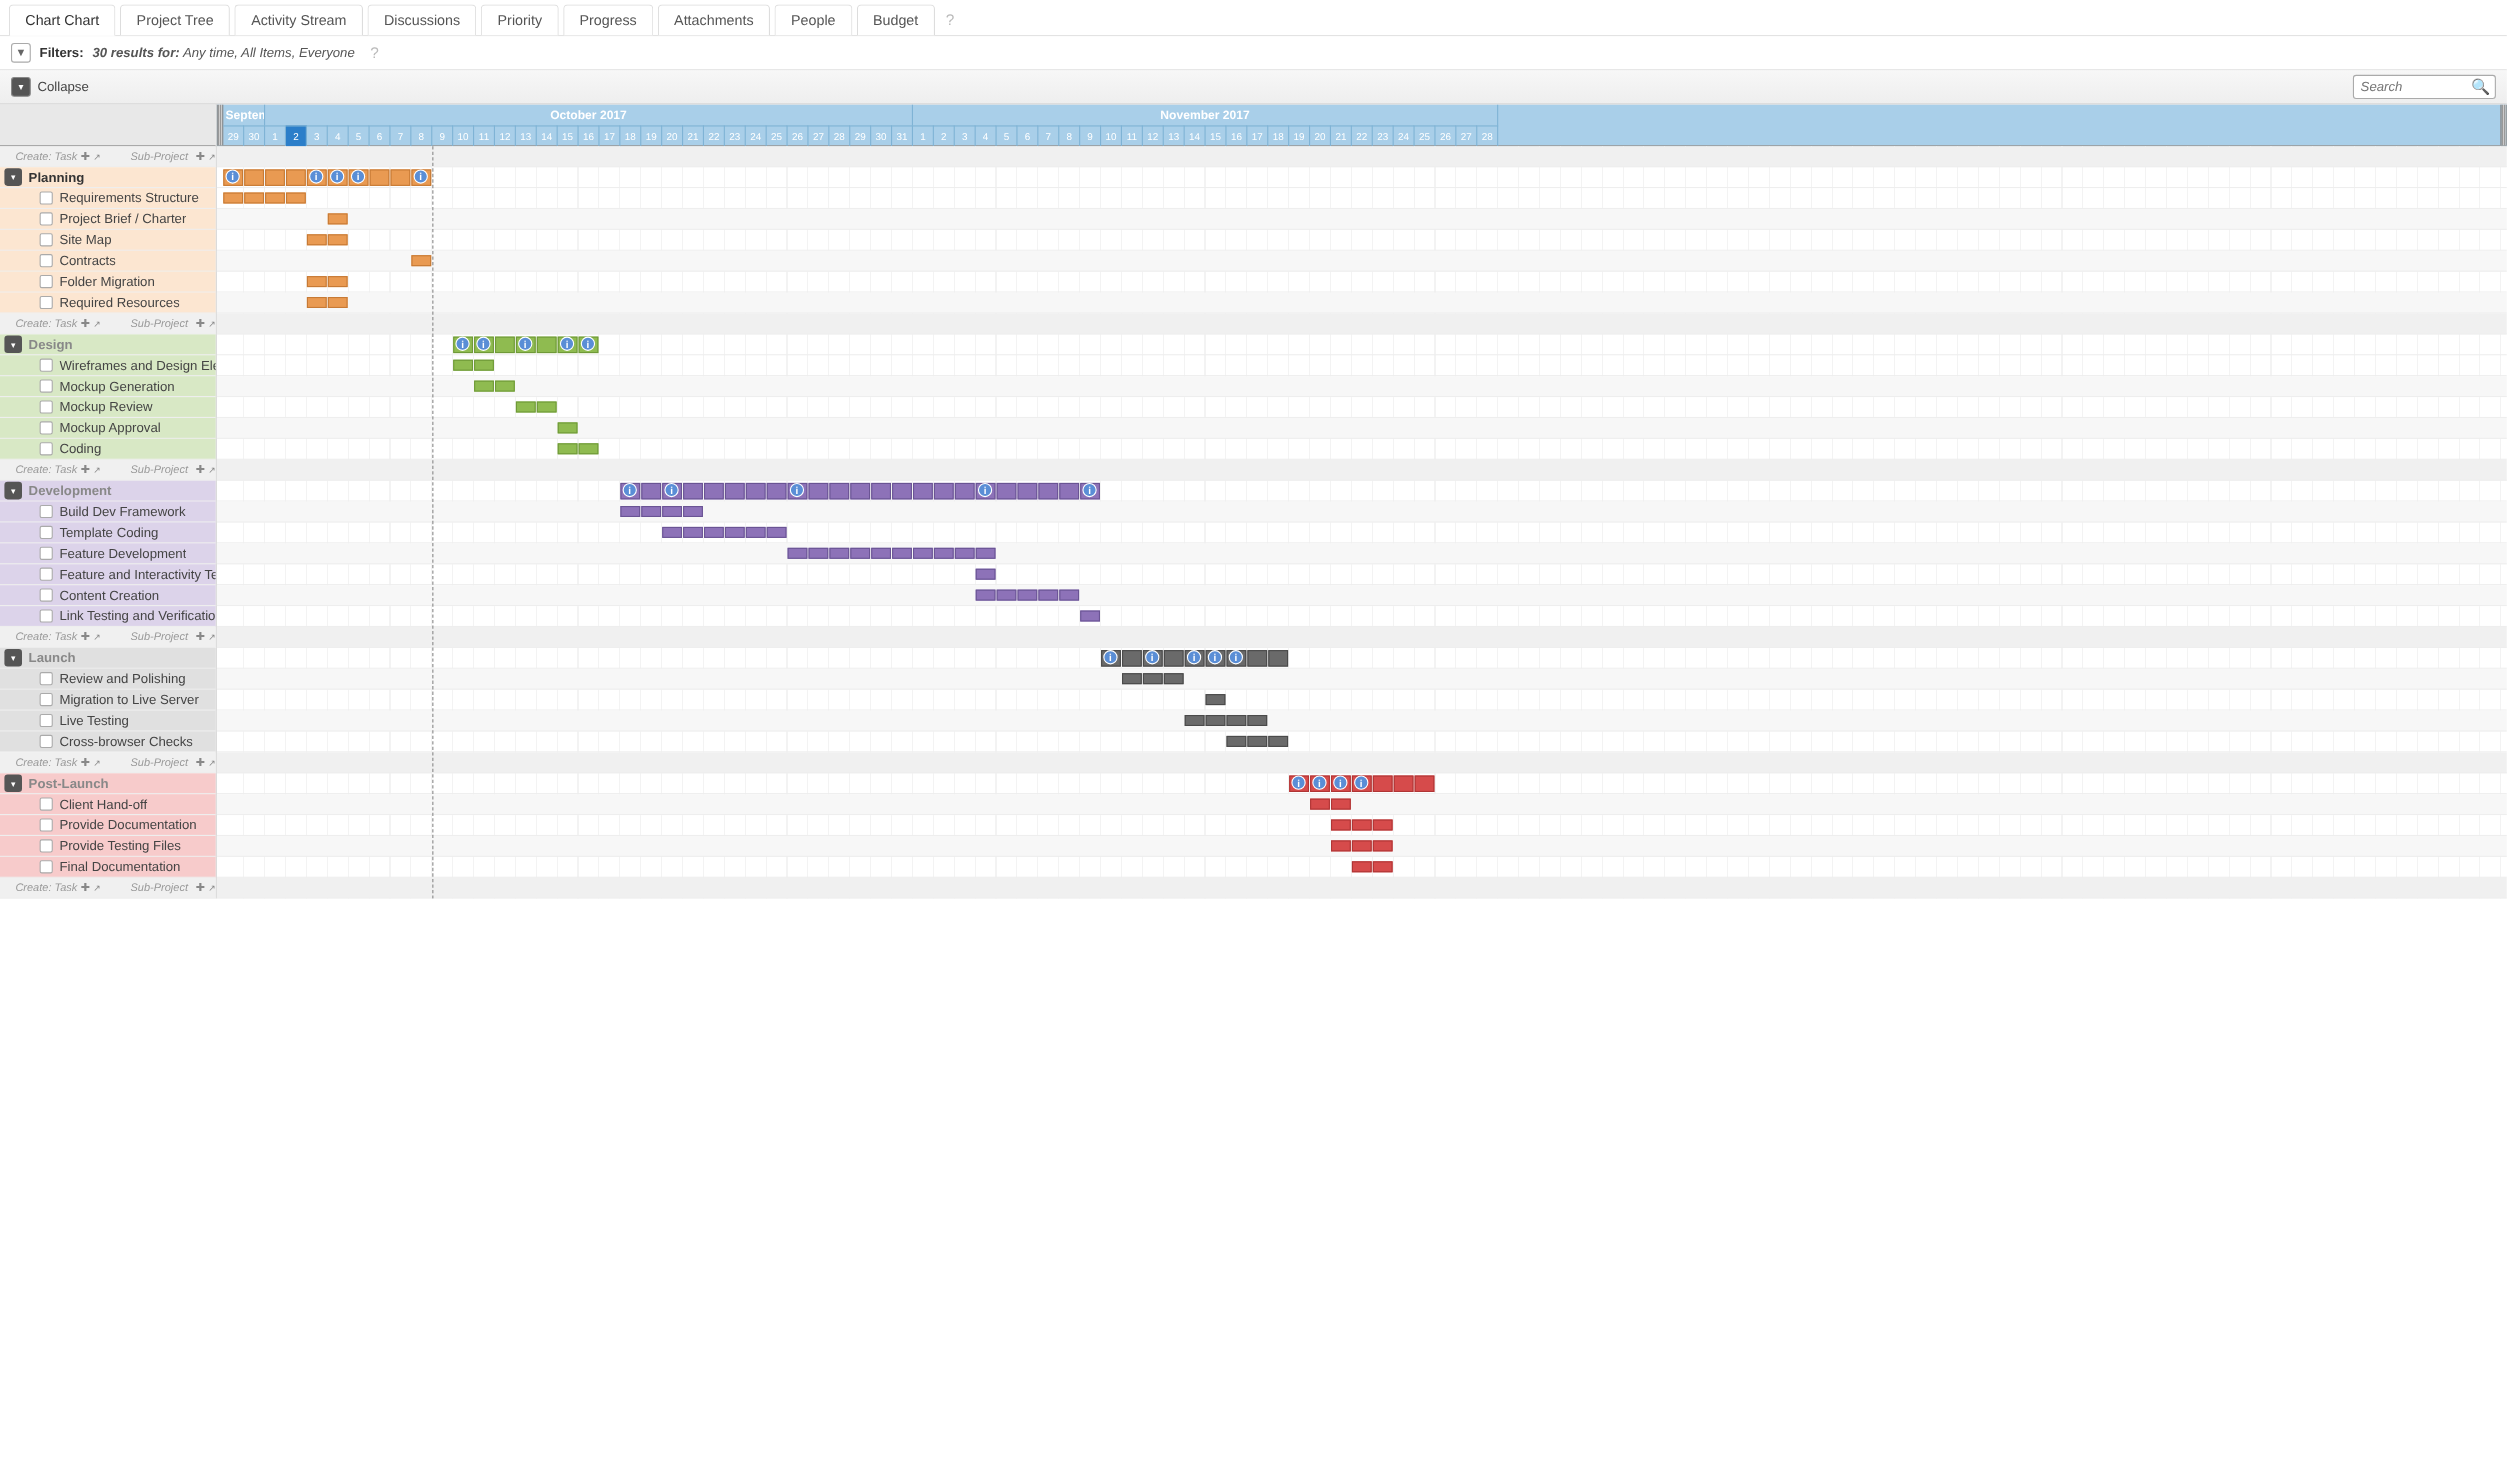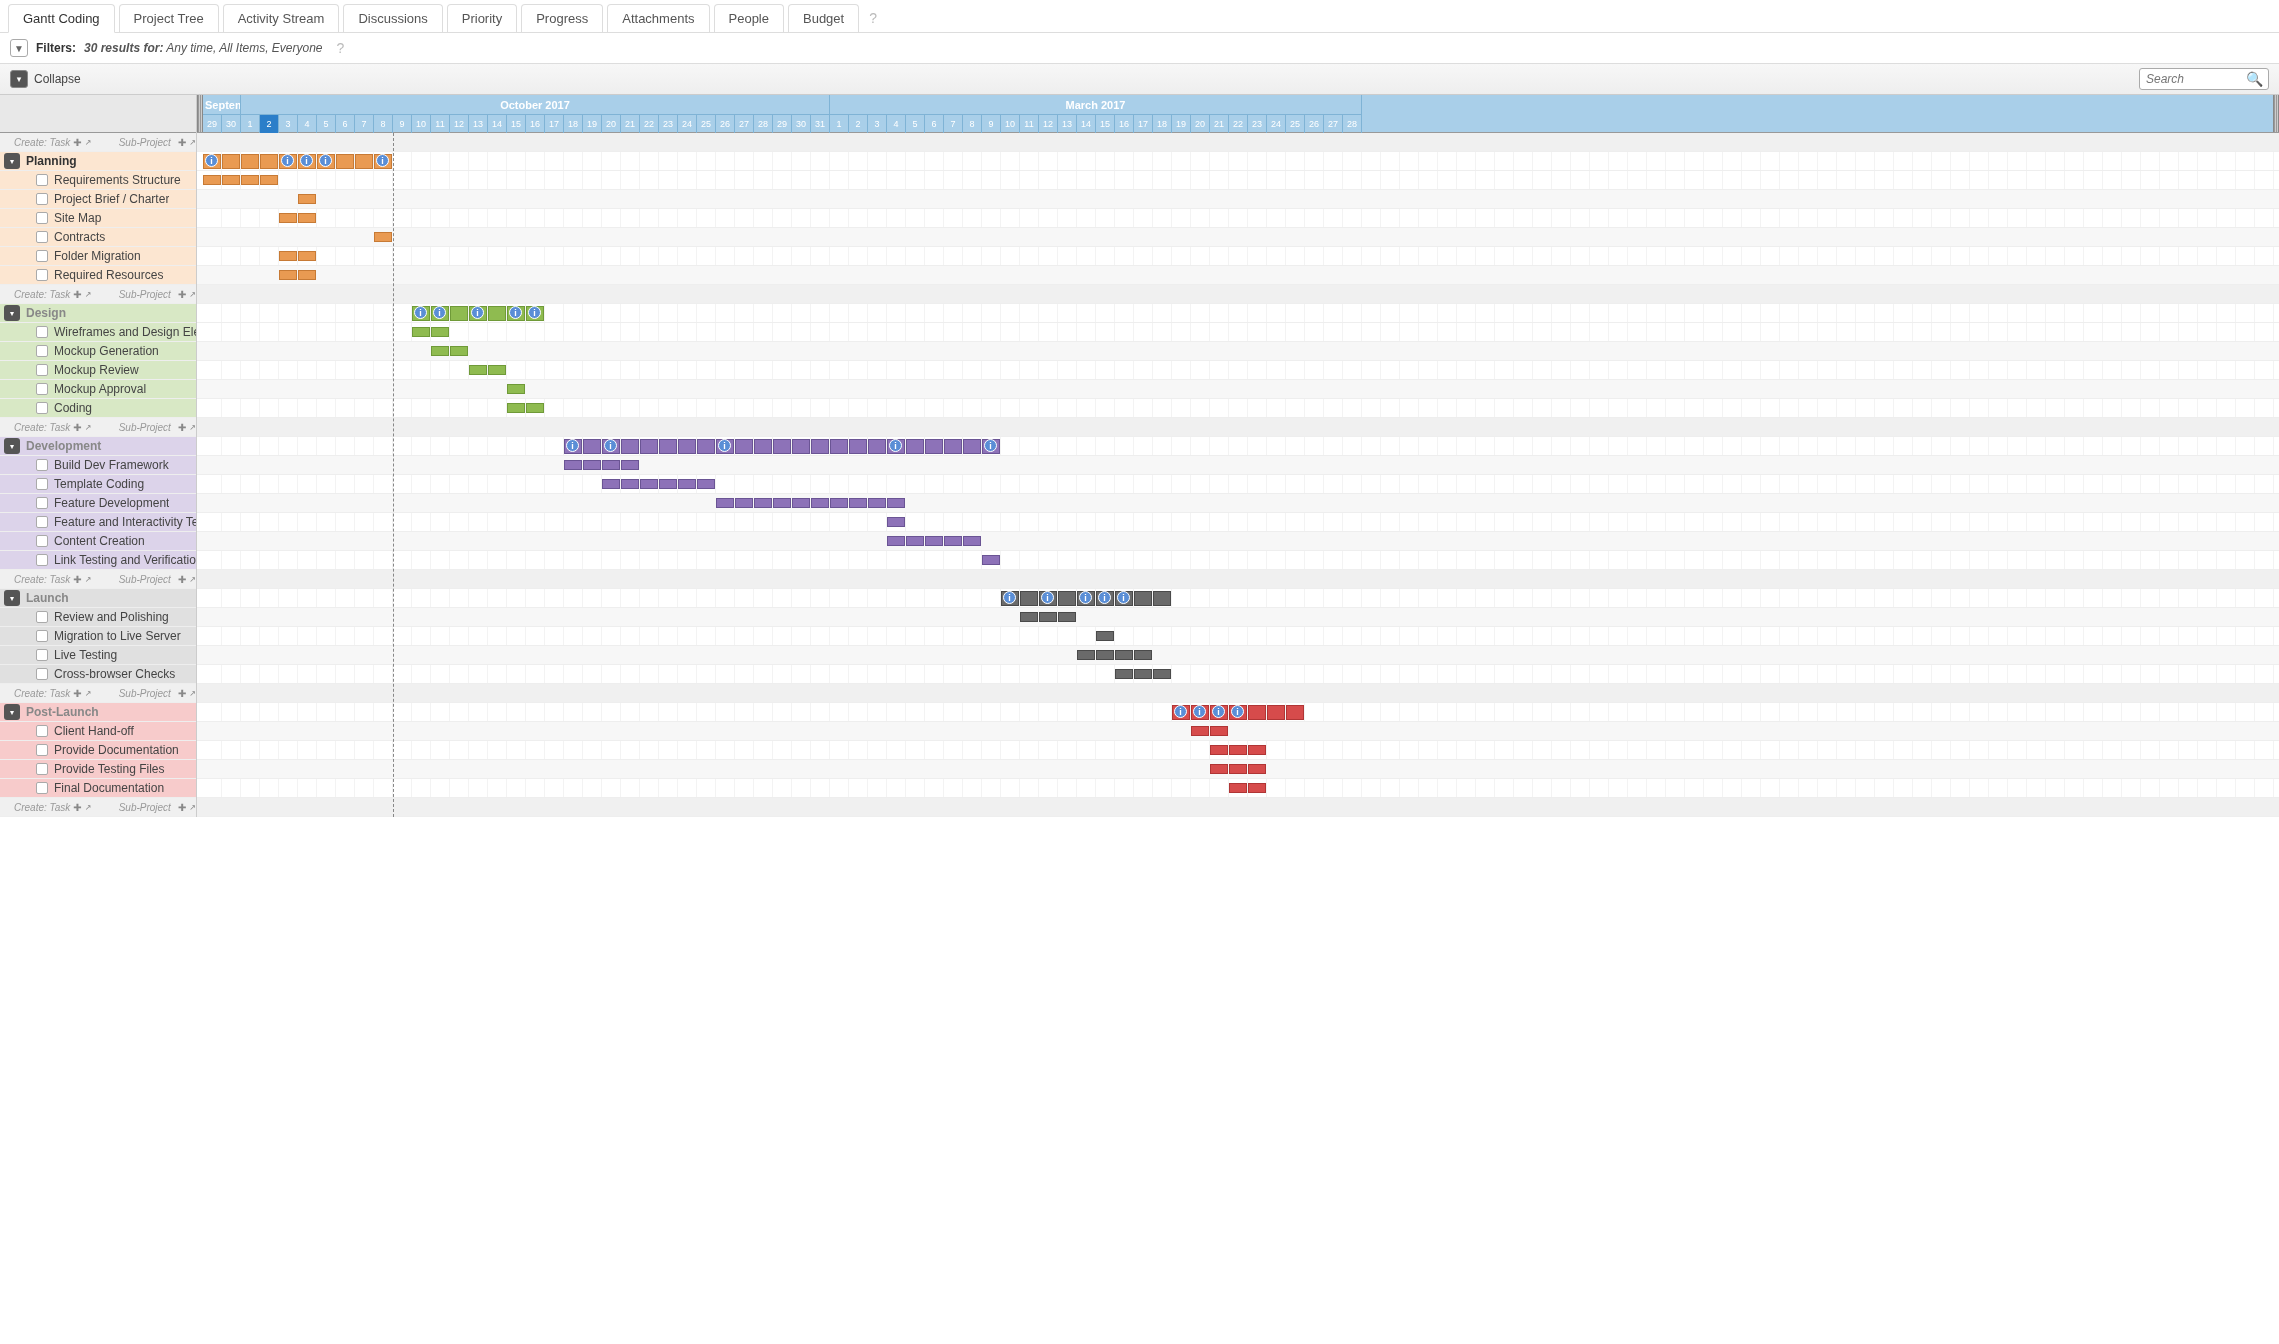--- a/index.html
+++ b/index.html
@@ -85,21 +85,21 @@
 
 
 .grid-bg { position: absolute; inset: 0; pointer-events: none; background-image: repeating-linear-gradient(90deg, transparent, transparent 18px, #f3f3f3 18px, #f3f3f3 19px); }
 
 .today-line { position: absolute; width: 1px; border-left: 1px dashed #888; top: 0; bottom: 0; pointer-events: none; }
 </style>
 </head>
 <body>
 
 <div class="tabs" id="tabs">
-    <div class="tab active">Gantt Coding</div>
+    <div class="tab active">Chart Chart</div>
     <div class="tab">Project Tree</div>
     <div class="tab">Activity Stream</div>
     <div class="tab">Discussions</div>
     <div class="tab">Priority</div>
     <div class="tab">Progress</div>
     <div class="tab">Attachments</div>
     <div class="tab">People</div>
     <div class="tab">Budget</div>
     <span class="help-icon">?</span>
   </div>
@@ -303,21 +303,21 @@
         </div>
       </div>
   </div>
   <div class="chart-area">
     <div class="timeline-header">
       <div class="handle"></div>
       <div class="timeline-cols">
         <div class="month-row" id="month-row">
             <div class="month-cell" style="width: 38px; justify-content: flex-start; padding-left: 2px; overflow: hidden;">Septem</div>
             <div class="month-cell" style="width: 589px;">October 2017</div>
-            <div class="month-cell" style="width: 532px;">March 2017</div>
+            <div class="month-cell" style="width: 532px;">November 2017</div>
           </div>
         <div class="day-row" id="day-row">
             <div class="day-cell">29</div>
             <div class="day-cell">30</div>
             <div class="day-cell">1</div>
             <div class="day-cell today">2</div>
             <div class="day-cell">3</div>
             <div class="day-cell">4</div>
             <div class="day-cell">5</div>
             <div class="day-cell">6</div>

